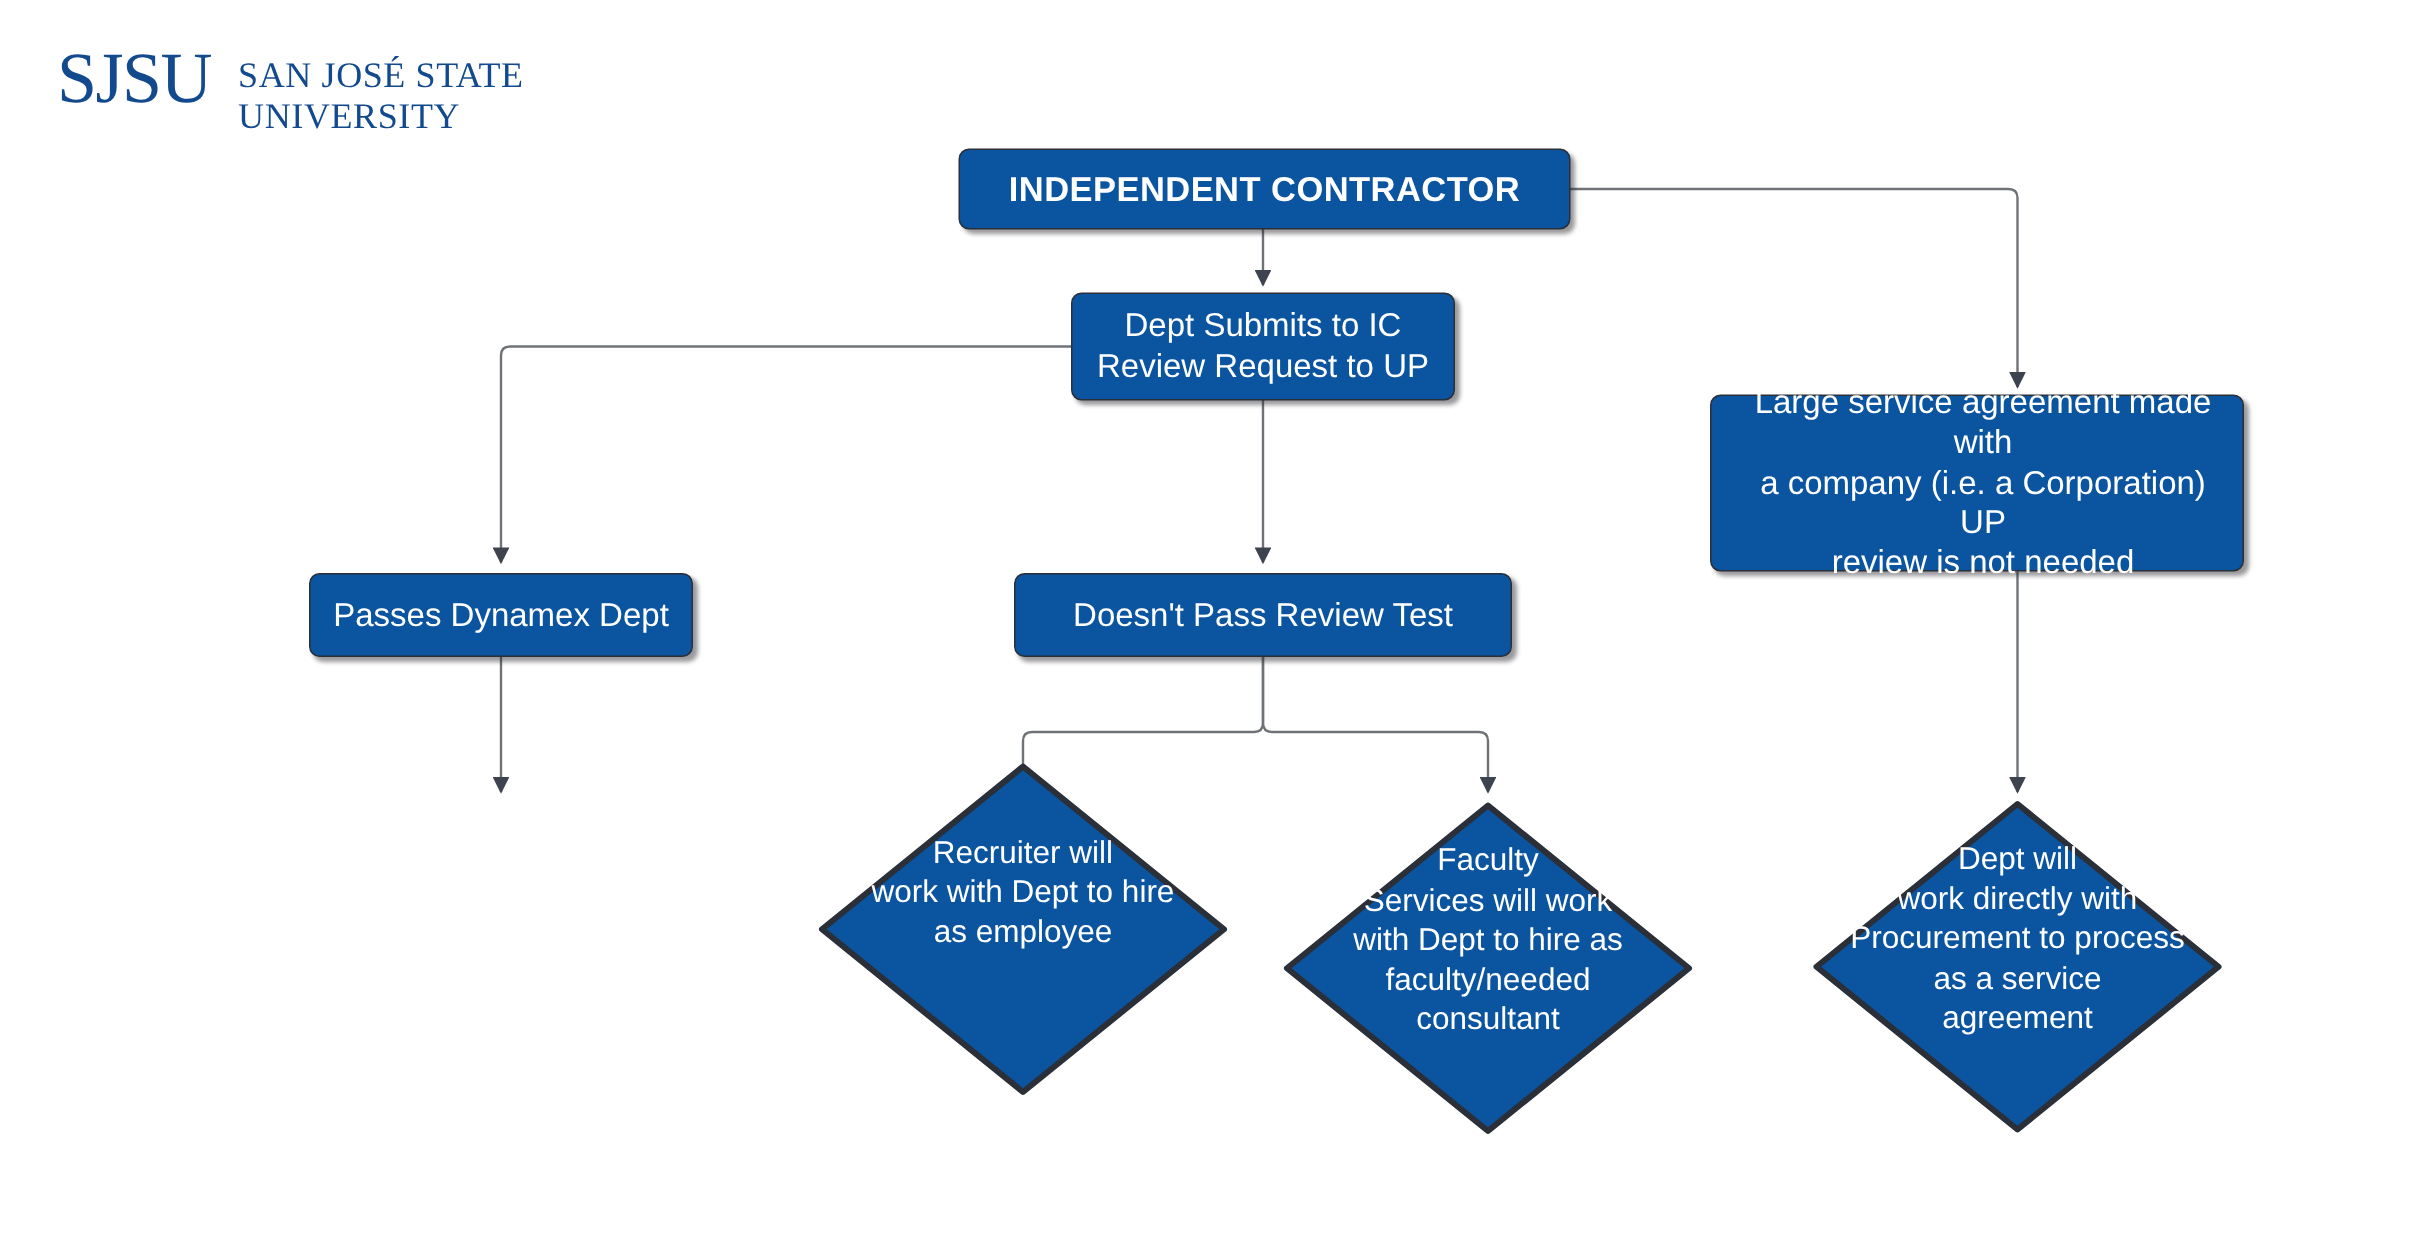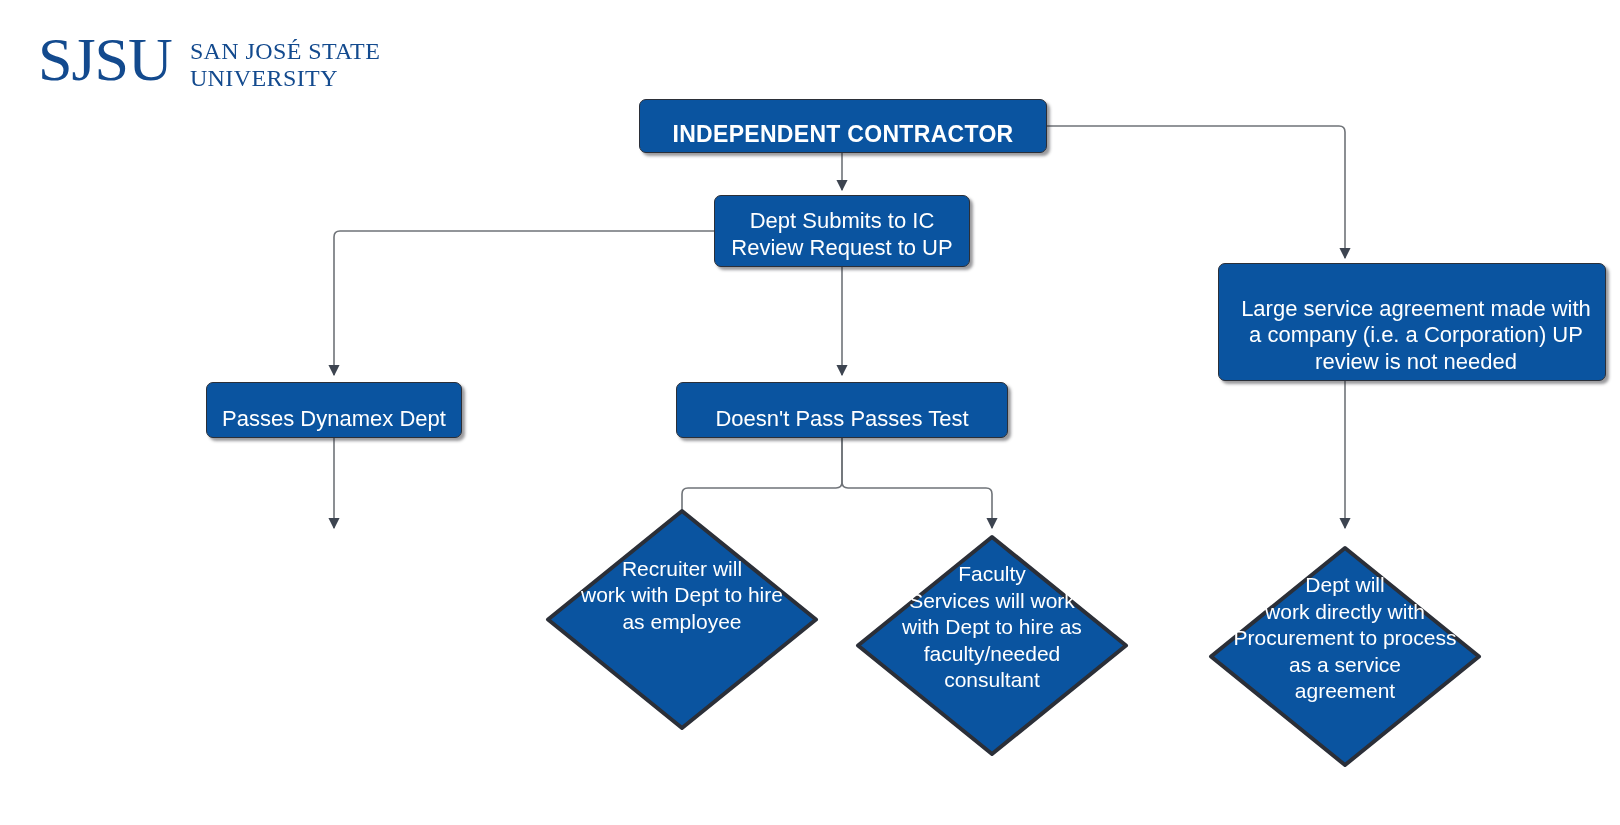--- a/index.html
+++ b/index.html
@@ -23,21 +23,21 @@
   #logo {
     position: absolute;
     left: 38px;
     top: 30px;
     display: flex;
     align-items: flex-start;
     user-select: none;
   }
   #logo-mark {
     font-family: "Liberation Serif", serif;
-    font-size: 62px;
+    font-size: 48px;
     line-height: 0.95;
     letter-spacing: -1px;
     color: #134a8e;
     font-weight: 400;
   }
   #logo-words {
     font-family: "Liberation Serif", serif;
     color: #134a8e;
     font-size: 24px;
     line-height: 1.12;
@@ -70,21 +70,20 @@
 
   .rectnode {
     background: #0a54a0;
     border: 1.6px solid #2b2f38;
     border-radius: 7px;
     box-shadow: 3px 3px 3px rgba(30,32,38,0.45);
     font-size: 22px;
     line-height: 1.22;
     padding: 4px 12px;
     white-space: pre-line;
-    align-items: flex-end;
   }
   .rectnode.bold {
     font-weight: bold;
     font-size: 23px;
     letter-spacing: 0.3px;
   }
 
   .diamond-wrap {
     position: absolute;
   }
@@ -151,32 +150,32 @@
 
   <div class="node rectnode bold" style="left:639px; top:99px; width:408px; height:54px;">
     <span>INDEPENDENT CONTRACTOR</span>
   </div>
 
   <div class="node rectnode" style="left:714px; top:195px; width:256px; height:72px;">
     <span>Dept Submits to IC
 Review Request to UP</span>
   </div>
 
-  <div class="node rectnode" style="left:1218px; top:263px; width:388px; height:118px;padding-left:20px;">
+  <div class="node rectnode" style="left:1140px; top:263px; width:356px; height:118px;padding-left:20px;">
     <span>Large service agreement made with
 a company (i.e. a Corporation) UP
 review is not needed</span>
   </div>
 
   <div class="node rectnode" style="left:206px; top:382px; width:256px; height:56px;">
     <span>Passes Dynamex Dept</span>
   </div>
 
   <div class="node rectnode" style="left:676px; top:382px; width:332px; height:56px;">
-    <span>Doesn't Pass Passes Test</span>
+    <span>Doesn't Pass Review Test</span>
   </div>
 
 
   <div class="diamond-wrap" style="left:544px; top:507px; width:276px; height:225px;">
     <svg class="diamond-shape" viewBox="0 0 276 225" preserveAspectRatio="none">
       <polygon points="138,4 272,112.5 138,221 4,112.5" fill="#0a54a0" stroke="#2b2f38" stroke-width="4" stroke-linejoin="round"></polygon>
     </svg>
     <div class="diamond-label" style="top:-24px;">Recruiter will
 work with Dept to hire
 as employee</div>
@@ -186,21 +185,21 @@
     <svg class="diamond-shape" viewBox="0 0 276 225" preserveAspectRatio="none">
       <polygon points="138,4 272,112.5 138,221 4,112.5" fill="#0a54a0" stroke="#2b2f38" stroke-width="4" stroke-linejoin="round"></polygon>
     </svg>
     <div class="diamond-label" style="top:-18px; left:8%; width:84%;">Faculty
 Services will work
 with Dept to hire as
 faculty/needed
 consultant</div>
   </div>
 
-  <div class="diamond-wrap" style="left:1207px; top:544px; width:276px; height:225px;">
+  <div class="diamond-wrap" style="left:1207px; top:532px; width:276px; height:225px;">
     <svg class="diamond-shape" viewBox="0 0 276 225" preserveAspectRatio="none">
       <polygon points="138,4 272,112.5 138,221 4,112.5" fill="#0a54a0" stroke="#2b2f38" stroke-width="4" stroke-linejoin="round"></polygon>
     </svg>
     <div class="diamond-label" style="top:-18px; left:6%; width:88%;">Dept will
 work directly with
 Procurement to process
 as a service
 agreement</div>
   </div>
 

